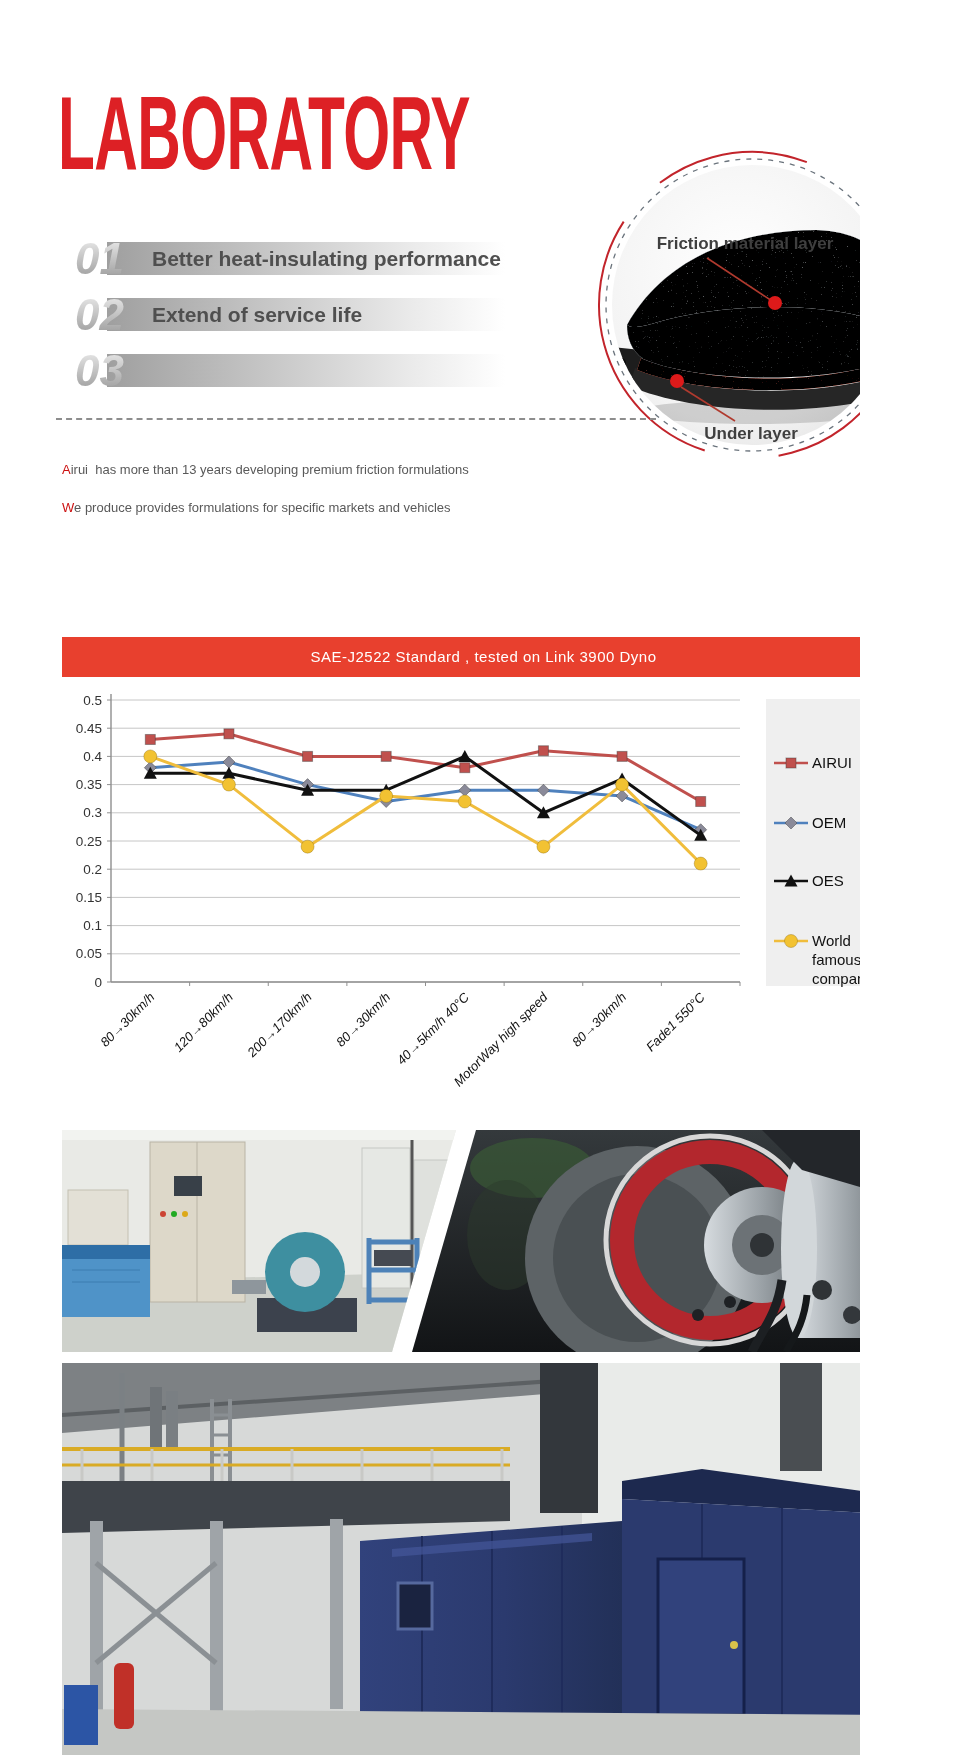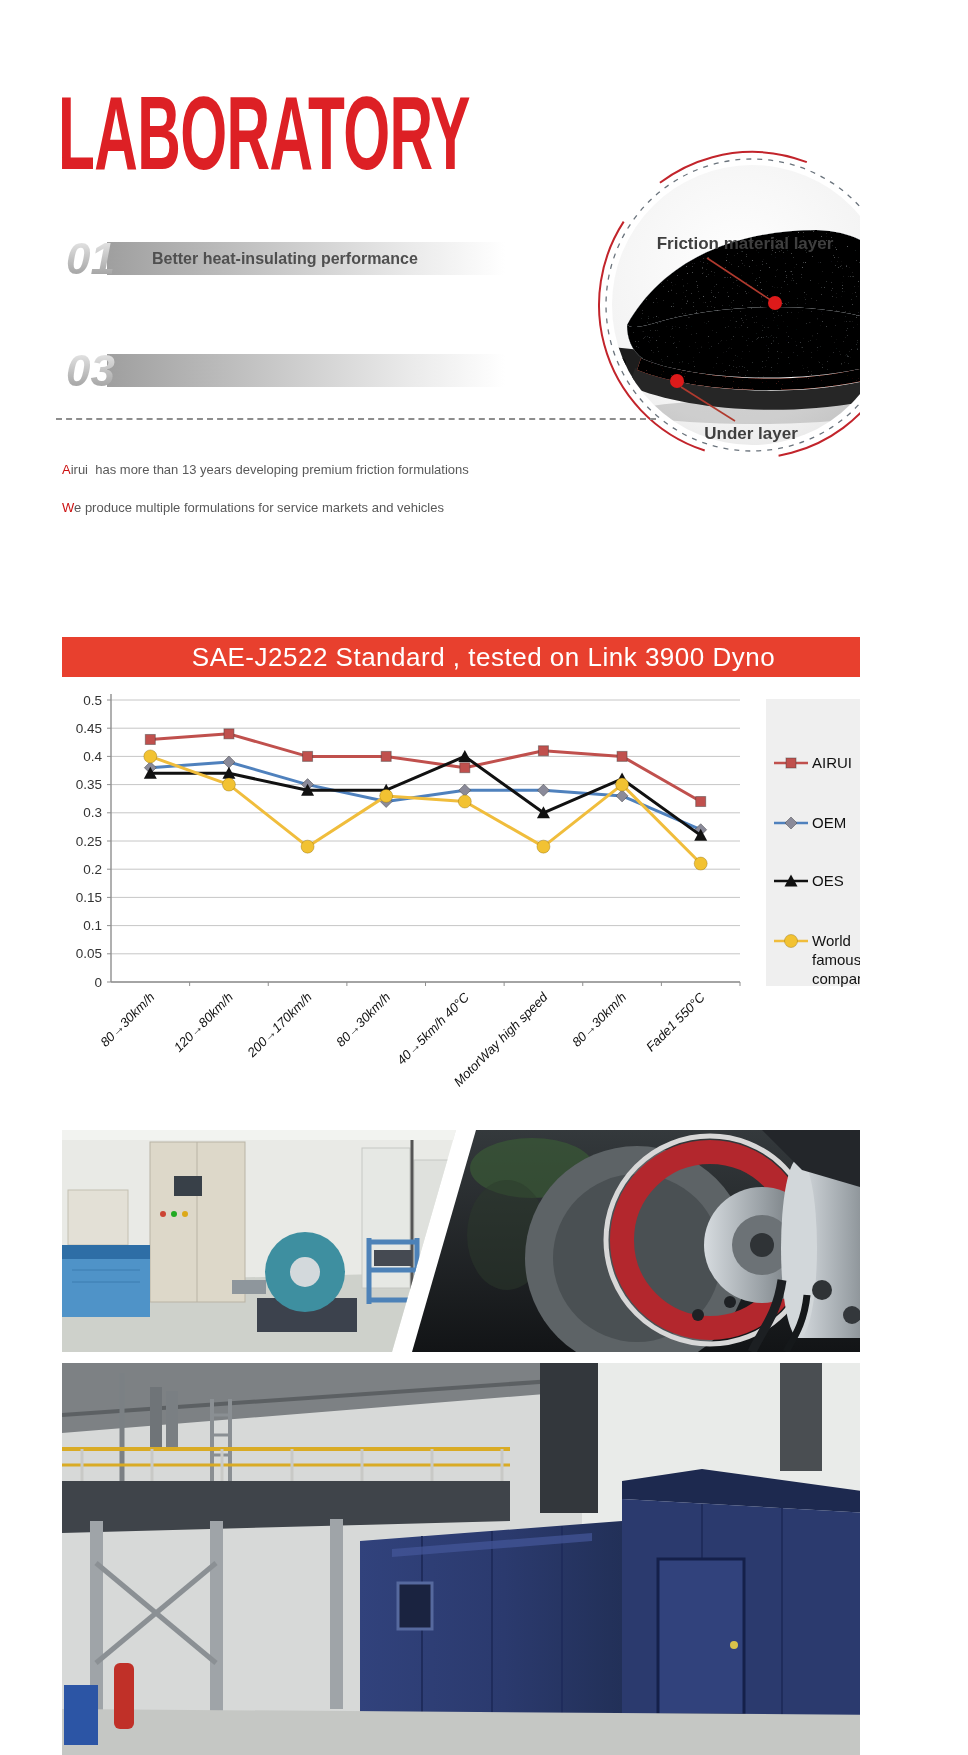--- a/index.html
+++ b/index.html
@@ -8,38 +8,38 @@
 
   
   .lab-title{position:absolute;left:58px;top:84px;font-size:104px;font-weight:bold;
              color:#dd2025;letter-spacing:-1px;line-height:0.95;
              transform:scaleX(.58);transform-origin:left top;white-space:nowrap;}
 
   
   .feature{position:absolute;left:62px;width:443px;height:33px;}
   .feature .bar{position:absolute;left:45px;right:0;top:0;bottom:0;
       background:linear-gradient(90deg,#9f9f9f 0%,#c6c6c6 40%,#e9e9e9 75%,#ffffff 100%);}
-  .feature .num{position:absolute;left:4px;top:-8px;font-size:44px;font-weight:bold;font-style:italic;
+  .feature .num{position:absolute;left:13px;top:-8px;font-size:44px;font-weight:bold;font-style:italic;
       background:linear-gradient(180deg,#e8e8e8 10%,#9d9d9d 90%);
       -webkit-background-clip:text;background-clip:text;-webkit-text-fill-color:transparent;
       z-index:2;}
-  .feature .flabel{position:absolute;left:90px;top:0;line-height:33px;font-size:16px;
+  .feature .flabel{position:absolute;left:90px;top:0;line-height:33px;font-size:21px;
       font-weight:bold;color:#4f4f4f;white-space:nowrap;}
 
   
   .dash-line{position:absolute;left:56px;top:418px;width:600px;border-top:2px dashed #8d8d8d;}
 
   
   .paras{position:absolute;left:62px;top:458px;width:820px;}
   .paras p{margin:0 0 15px;font-size:13px;line-height:1.8;color:#595959;white-space:pre-wrap;}
   .paras .lead{color:#cc1111;}
 
   
   .banner{position:absolute;left:62px;top:637px;width:843px;height:40px;background:#e8402e;
-      color:#fff;font-size:26px;text-align:center;line-height:40px;letter-spacing:.5px;}
+      color:#fff;font-size:15px;text-align:center;line-height:40px;letter-spacing:.5px;}
 
   
   .chart{position:absolute;left:62px;top:690px;}
   .chart text.ax{font:13.5px "Liberation Sans",sans-serif;fill:#333;}
   .chart text.xlab{font:italic 13px "Liberation Sans",sans-serif;fill:#111;}
   .chart text.leg{font:15px "Liberation Sans",sans-serif;fill:#111;}
 
   
   .pad-diagram{position:absolute;left:585px;top:150px;}
   .pad-diagram text{font:bold 17px "Liberation Sans",sans-serif;fill:#3f3f3f;}
@@ -52,20 +52,25 @@
 <body>
 
 <div class="page">
 
   <div class="lab-title">LABORATORY</div>
 
   <div class="feature" style="top:242px">
     <div class="bar"></div>
     <div class="num">01</div>
     <div class="flabel">Better heat-insulating performance</div>
+  </div>
+  <div class="feature" style="top:298px">
+    <div class="bar"></div>
+    <div class="num">02</div>
+    <div class="flabel">Extend of service life</div>
   </div>
   <div class="feature" style="top:354px">
     <div class="bar"></div>
     <div class="num">03</div>
   </div>
 
   <svg class="pad-diagram" width="330" height="310" viewBox="0 0 330 310">
     <defs>
       <radialGradient id="cbg" cx="45%" cy="38%" r="75%">
         <stop offset="0%" stop-color="#ffffff"></stop>
@@ -115,21 +120,21 @@
 
     <circle cx="92" cy="231" r="7" fill="#dd1a1a"></circle>
     <line x1="96" y1="237" x2="150" y2="271" stroke="#b03a2e" stroke-width="1.6"></line>
     <text x="166" y="289" text-anchor="middle">Under layer</text>
   </svg>
 
   <div class="dash-line"></div>
 
   <div class="paras">
     <p><span class="lead">A</span><span>irui  has more than 13 years developing premium friction formulations</span></p>
-    <p><span class="lead">W</span><span>e produce multiple formulations for service markets and vehicles</span></p>
+    <p><span class="lead">W</span><span>e produce provides formulations for specific markets and vehicles</span></p>
   </div>
 
   <div class="banner">SAE-J2522 Standard , tested on Link 3900 Dyno</div>
 
   <svg class="chart" id="chart-svg" width="843" height="448" viewBox="0 0 843 448">
       <line x1="49" x2="678" y1="292" y2="292" stroke="#c6c6c6" stroke-width="1"></line>
       <line x1="45" x2="49" y1="292" y2="292" stroke="#8f8f8f"></line>
       <text x="40" y="296.5" text-anchor="end" class="ax">0</text>
       <line x1="49" x2="678" y1="263.8" y2="263.8" stroke="#c6c6c6" stroke-width="1"></line>
       <line x1="45" x2="49" y1="263.8" y2="263.8" stroke="#8f8f8f"></line>

